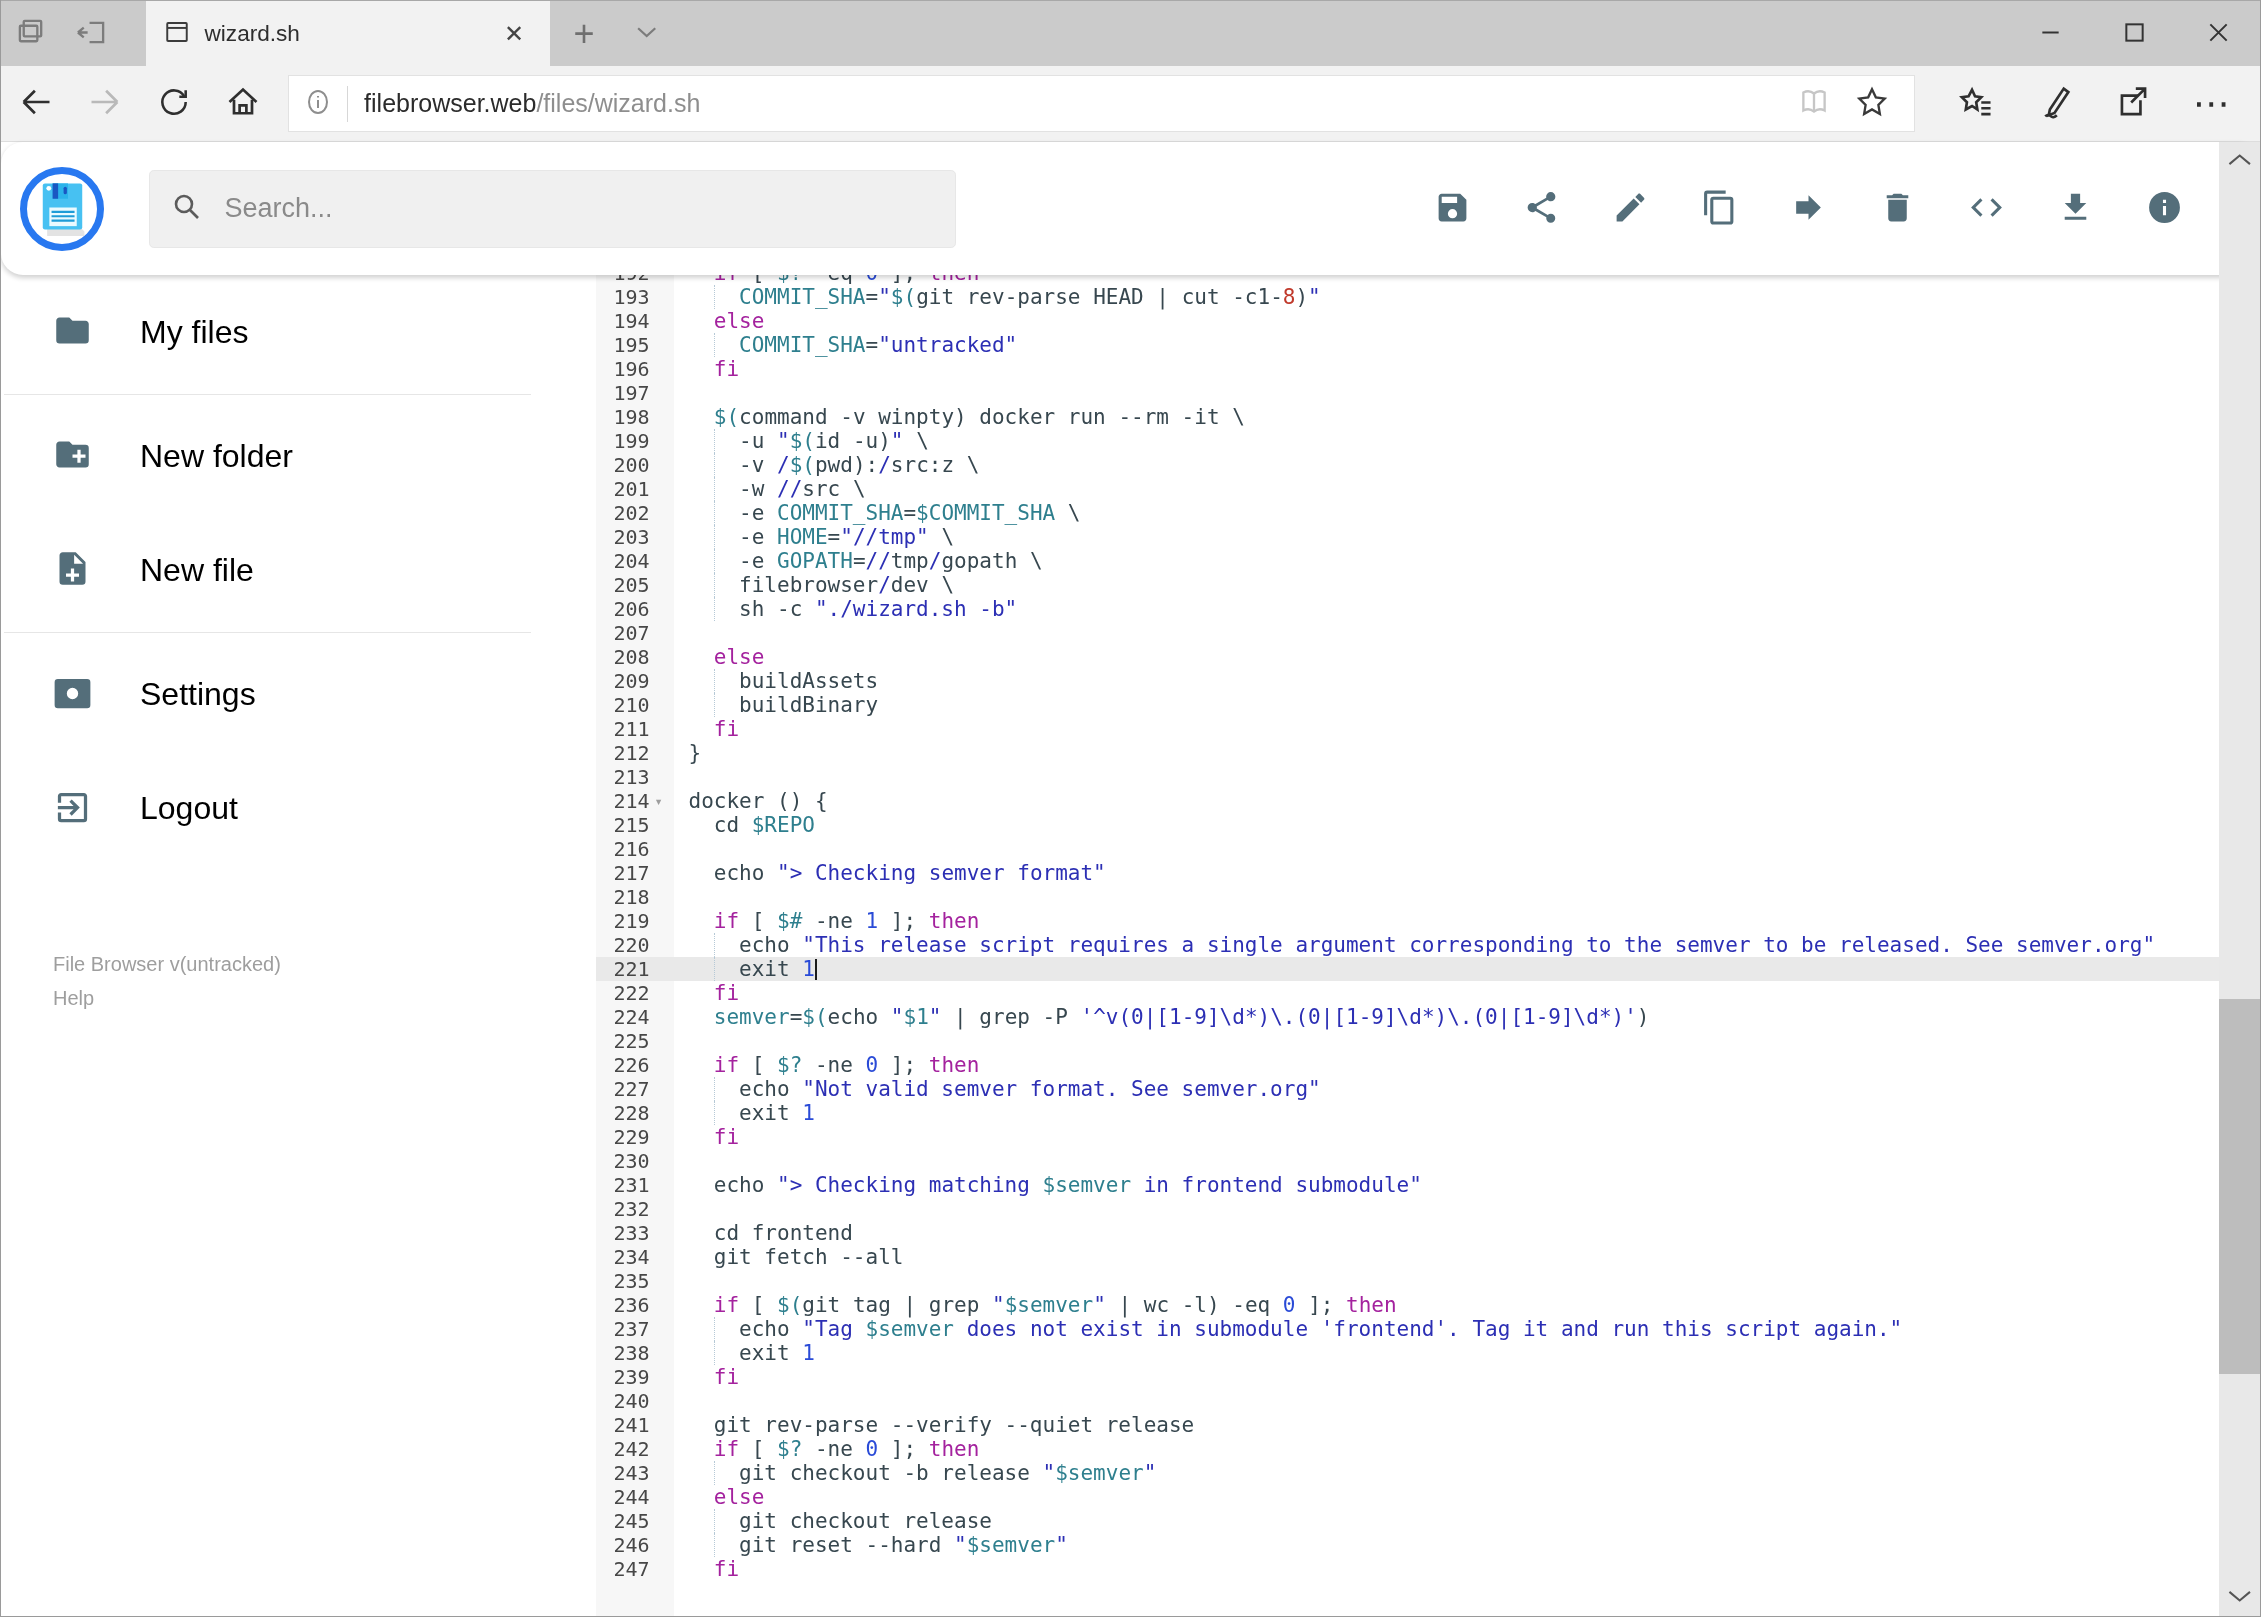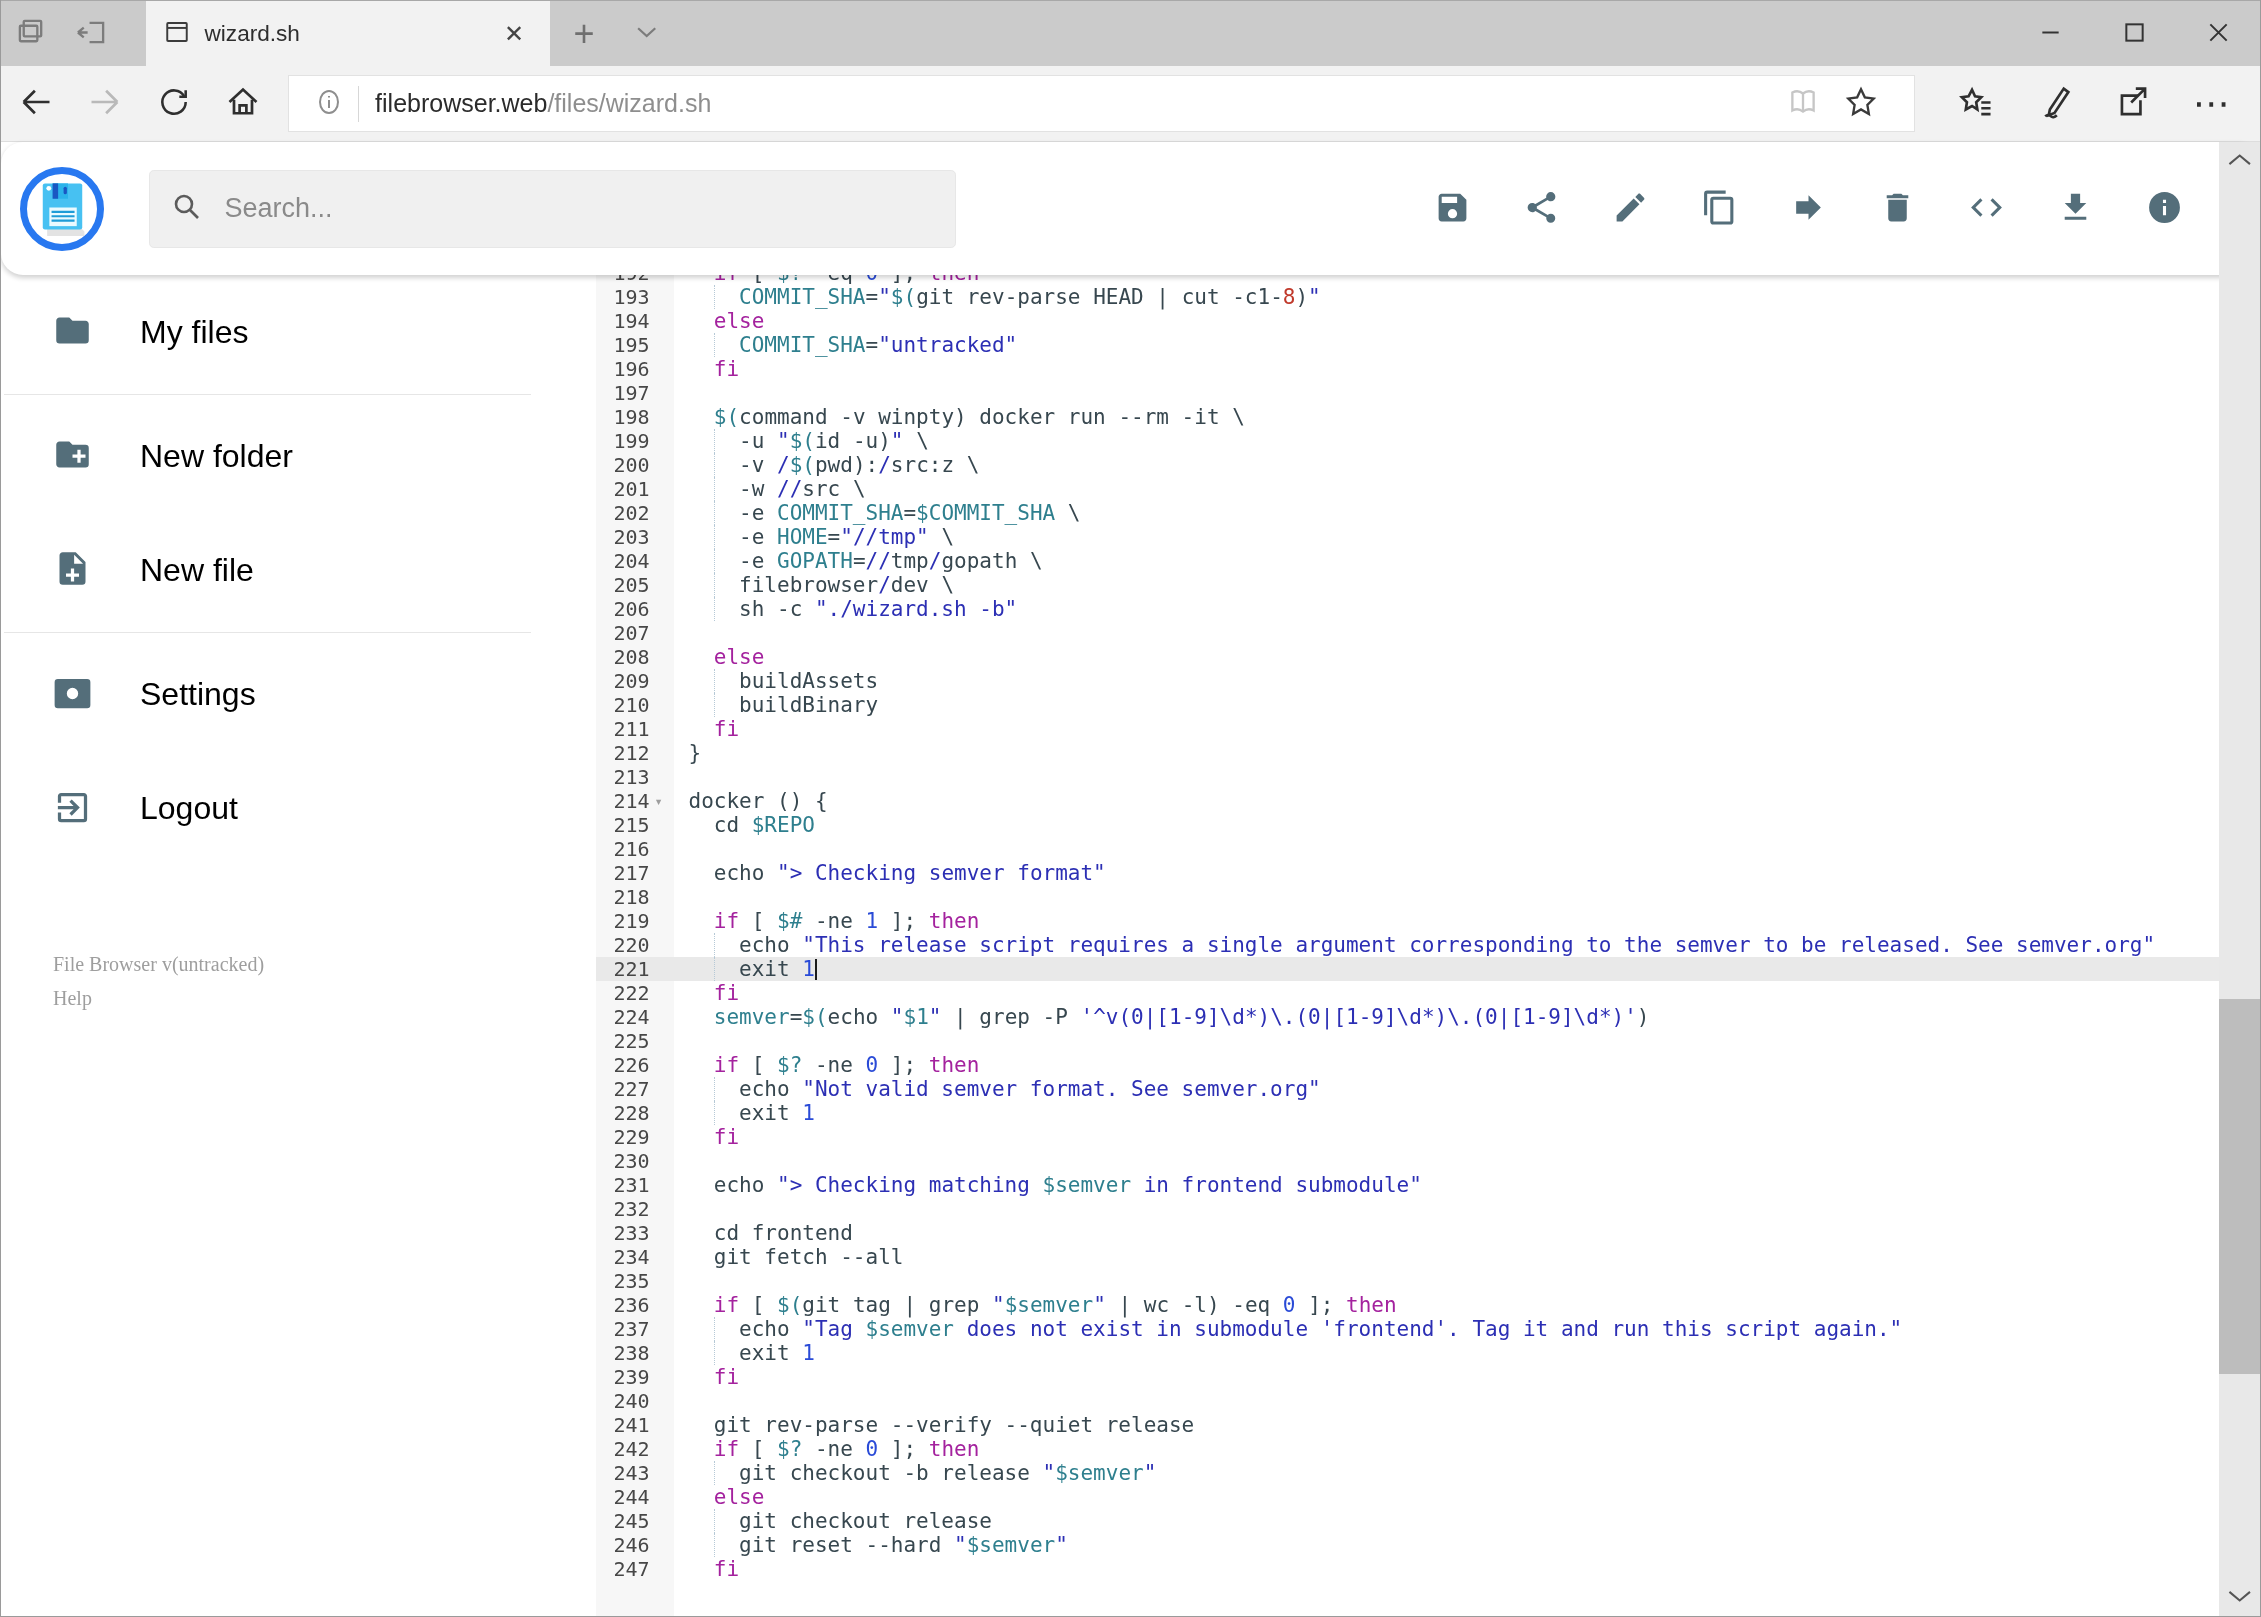--- a/index.html
+++ b/index.html
@@ -26,21 +26,21 @@
   .win-btn { width:84px; display:flex; align-items:center; justify-content:center; }
   .win-btn svg { stroke:#333; fill:none; stroke-width:2.2; }
 
   
   .navbar { height:76px; background:#f2f2f2; border-bottom:0.8px solid #ddd;
     display:flex; align-items:center; }
   .nav-btn { width:69px; height:65px; display:flex; align-items:center; justify-content:center; }
   .nav-btn svg { stroke:#2f2f2f; fill:none; stroke-width:2.4; }
   .nav-btn.disabled svg { stroke:#b9b9b9; }
   .addressbar { flex:1; height:57px; background:#fff; border:0.8px solid #e2e2e2;
-    margin:0 21px 0 11.3px; display:flex; align-items:center; padding:0 24px; }
+    margin:0 21px 0 11.3px; display:flex; align-items:center; padding:0 13px; }
   .info-icon svg { stroke:#8e8e8e; fill:none; stroke-width:2; }
   .addr-divider { width:0.8px; height:36px; background:#d7d7d7; margin:0 16px 0 13px; }
   .url { font-size:25px; white-space:nowrap; flex:1; }
   .url .domain { color:#2b2b2b; }
   .url .path { color:#8e8e8e; }
   .addr-icon { width:58px; display:flex; align-items:center; justify-content:center; }
   .addr-icon svg { stroke:#3a3a3a; fill:none; stroke-width:2.2; }
   .addr-icon.disabled svg { stroke:#c6c6c6; }
   .hub-icons { display:flex; align-items:center; margin-right:8px; }
   .hub-btn { width:79px; height:65px; display:flex; align-items:center; justify-content:center; }
@@ -67,21 +67,21 @@
   
   .content { position:absolute; top:275px; bottom:0; left:0; right:0; display:flex;
     overflow:hidden; background:#fff; }
 
   .sidebar { width:595px; position:relative; flex-shrink:0; }
   .side-item { display:flex; align-items:center; gap:48px; padding:36px 0 36px 52px;
     cursor:pointer; }
   .side-item svg { width:39px; height:39px; fill:#546e7a; flex-shrink:0; }
   .side-label { font-size:32px; color:#000000; }
   .side-divider { height:0.8px; background:#e6e6e6; margin:4.8px 65px 4.8px 3.2px; }
-  .side-footer { position:absolute; top:678px; left:52px;font-family:Liberation Serif, serif; }
+  .side-footer { position:absolute; top:678px; left:52px; }
   .footer-version { font-size:20px; color:#9e9e9e; margin-bottom:11.3px; }
   .footer-help { font-size:20px; color:#9e9e9e; }
 
   
   .editor { flex:1; position:relative; overflow:hidden;
     font-family:"DejaVu Sans Mono", monospace; }
   .gutter-bg { position:absolute; left:0; top:0; bottom:0; width:78px; background:#f7f7f7; }
   .code-scroll { position:relative; margin-top:-14.5px; }
   .row { display:flex; height:24px; align-items:stretch; }
   .row.active { background:#e9e9e9; }

